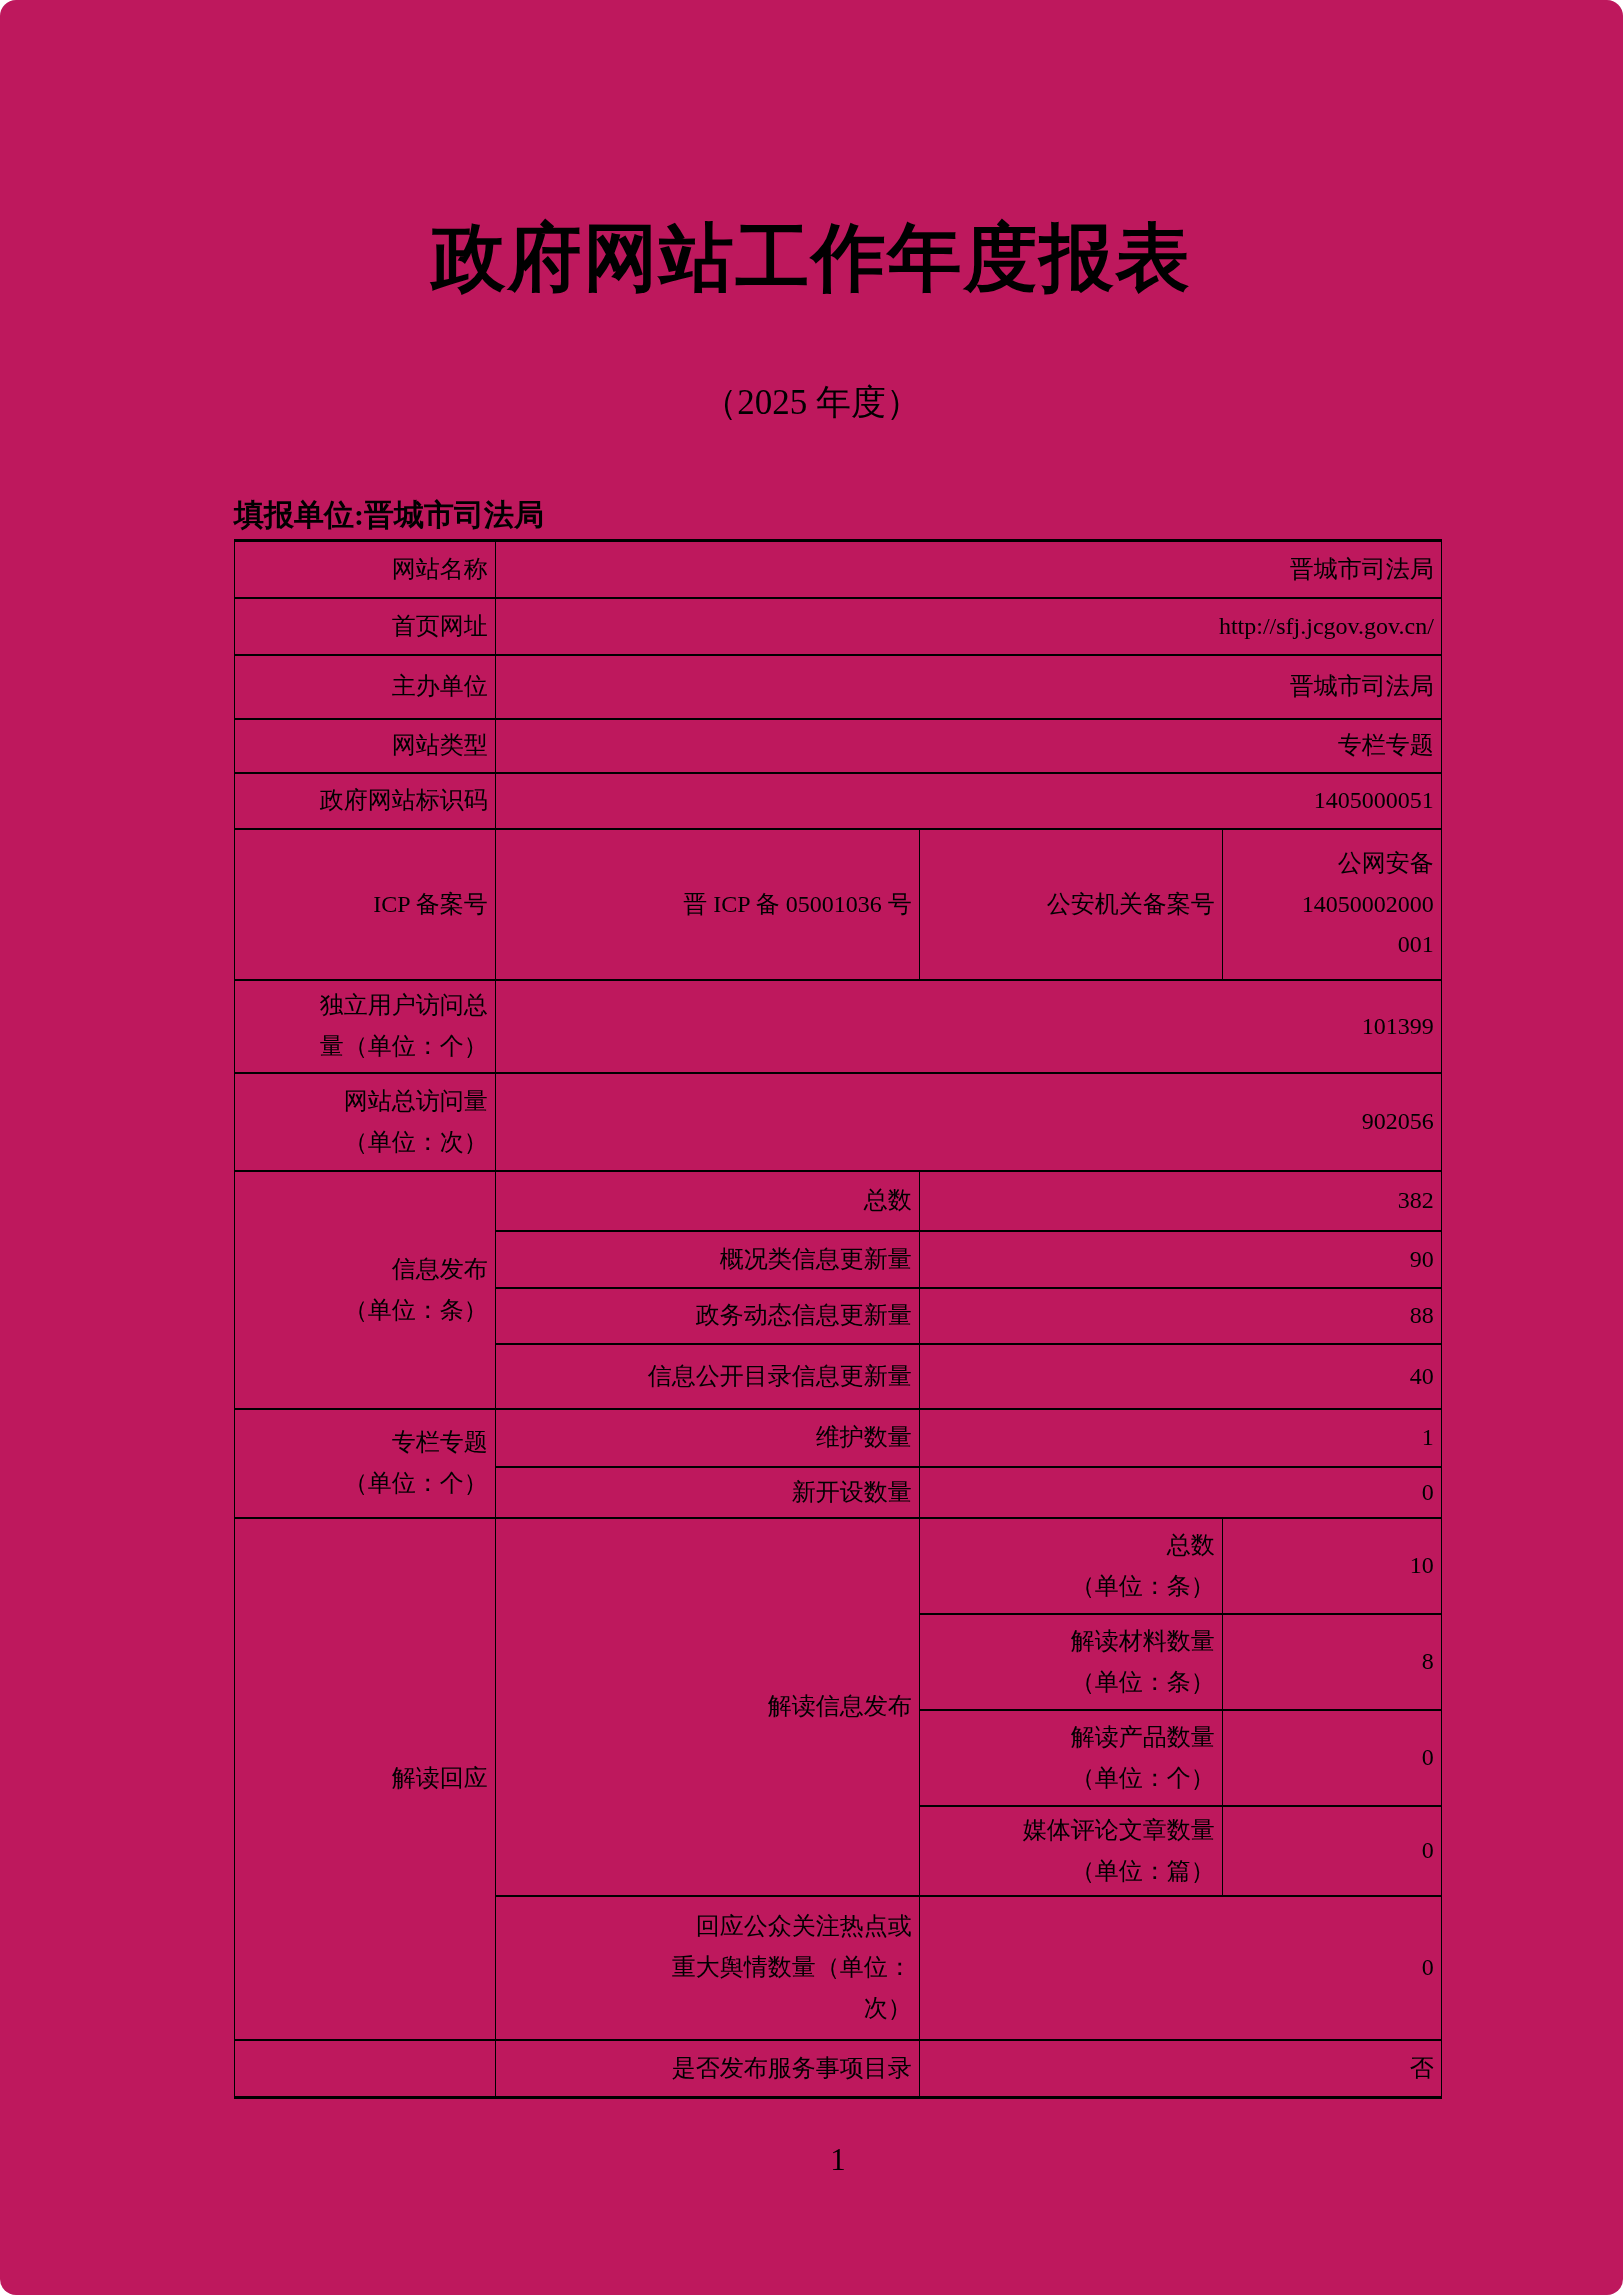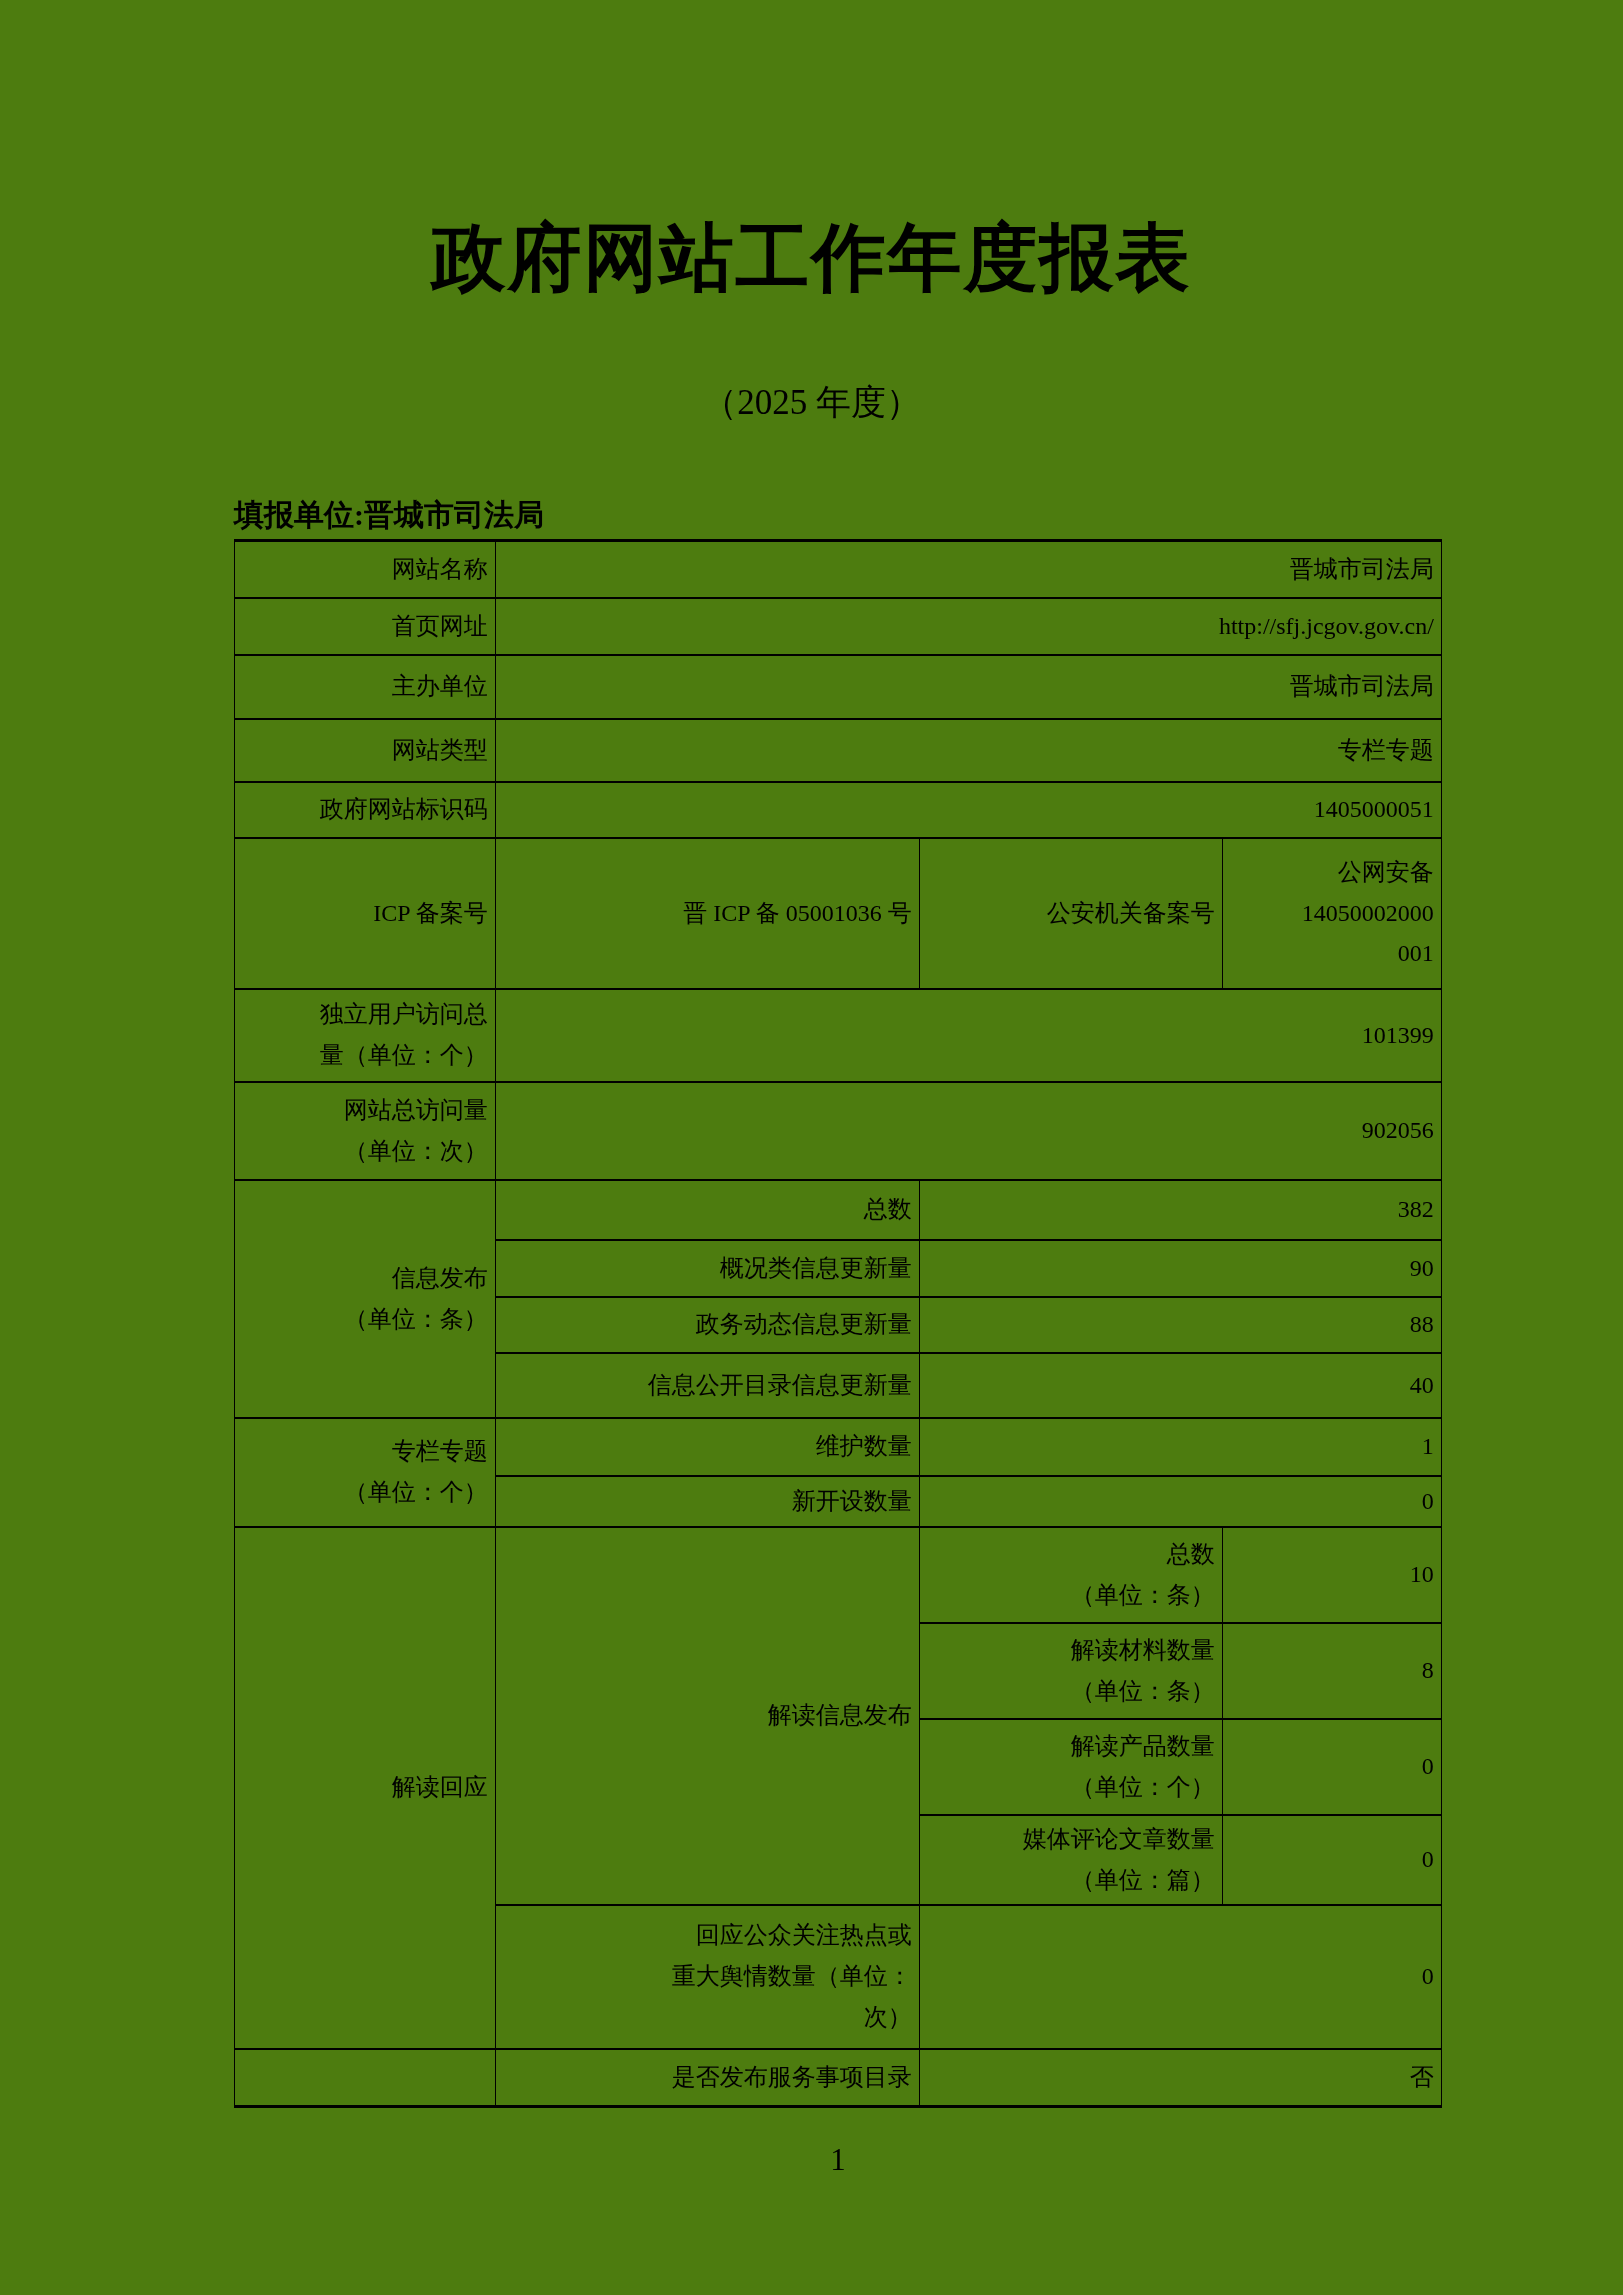--- a/index.html
+++ b/index.html
@@ -1,22 +1,23 @@
 <!DOCTYPE html>
 <html style="font-size:8.2px"><head>
 <meta charset="utf-8">
 <style>
   html, body { margin: 0; padding: 0; background: #ffffff; }
   .page {
     position: relative;
     width: 1623px;
     height: 2295px;
-    background: #4d7c0f;
+    background: #be185d;
     color: #000000;
     font-family: "Liberation Serif", "DejaVu Serif", serif;
+    border-radius: 16px;
   }
   .doc-title {
     position: absolute;
     top: 209px;
     left: 0;
     width: 100%;
     text-align: center;
     font-size: 74px;
     font-weight: bold;
     letter-spacing: 2px;
@@ -100,21 +101,21 @@
     <tr style="height:57px">
       <td>首页网址</td>
       <td colspan="3">http://sfj.jcgov.gov.cn/</td>
     </tr>
 
     <tr style="height:64px">
       <td>主办单位</td>
       <td colspan="3">晋城市司法局</td>
     </tr>
 
-    <tr style="height:63px">
+    <tr style="height:54px">
       <td>网站类型</td>
       <td colspan="3">专栏专题</td>
     </tr>
 
     <tr style="height:56px">
       <td>政府网站标识码</td>
       <td colspan="3">1405000051</td>
     </tr>
 
     <tr style="height:151px">

